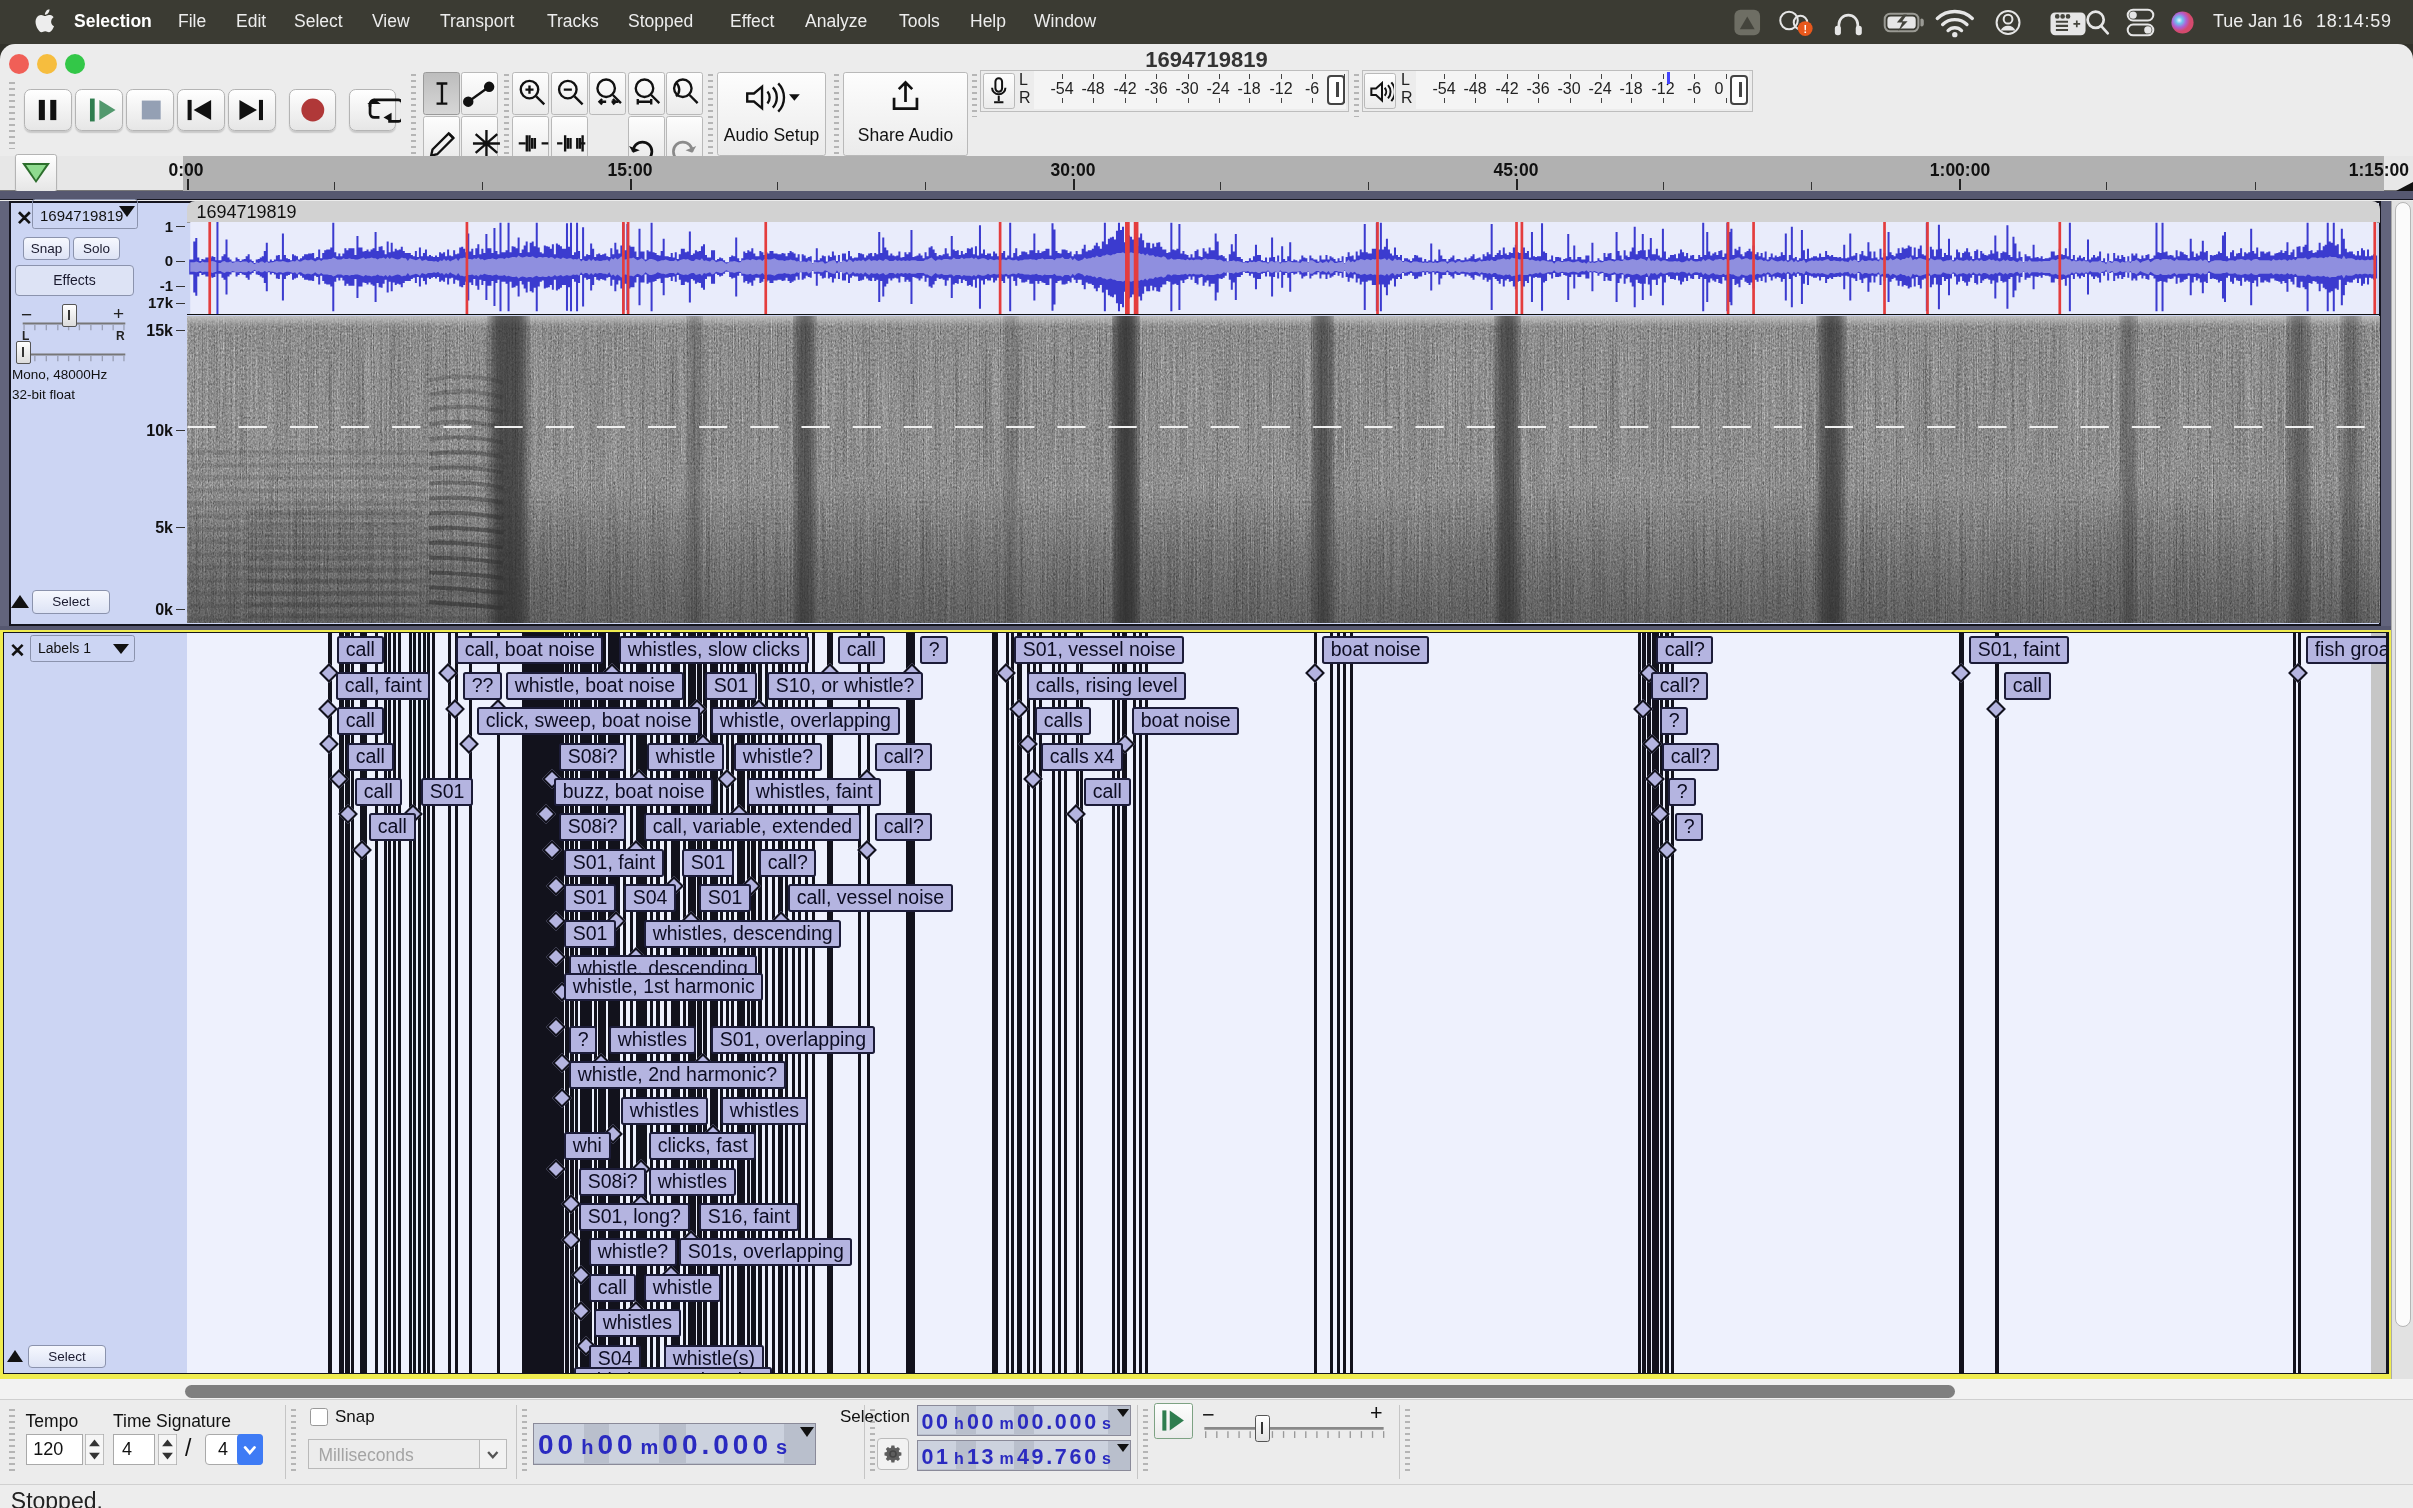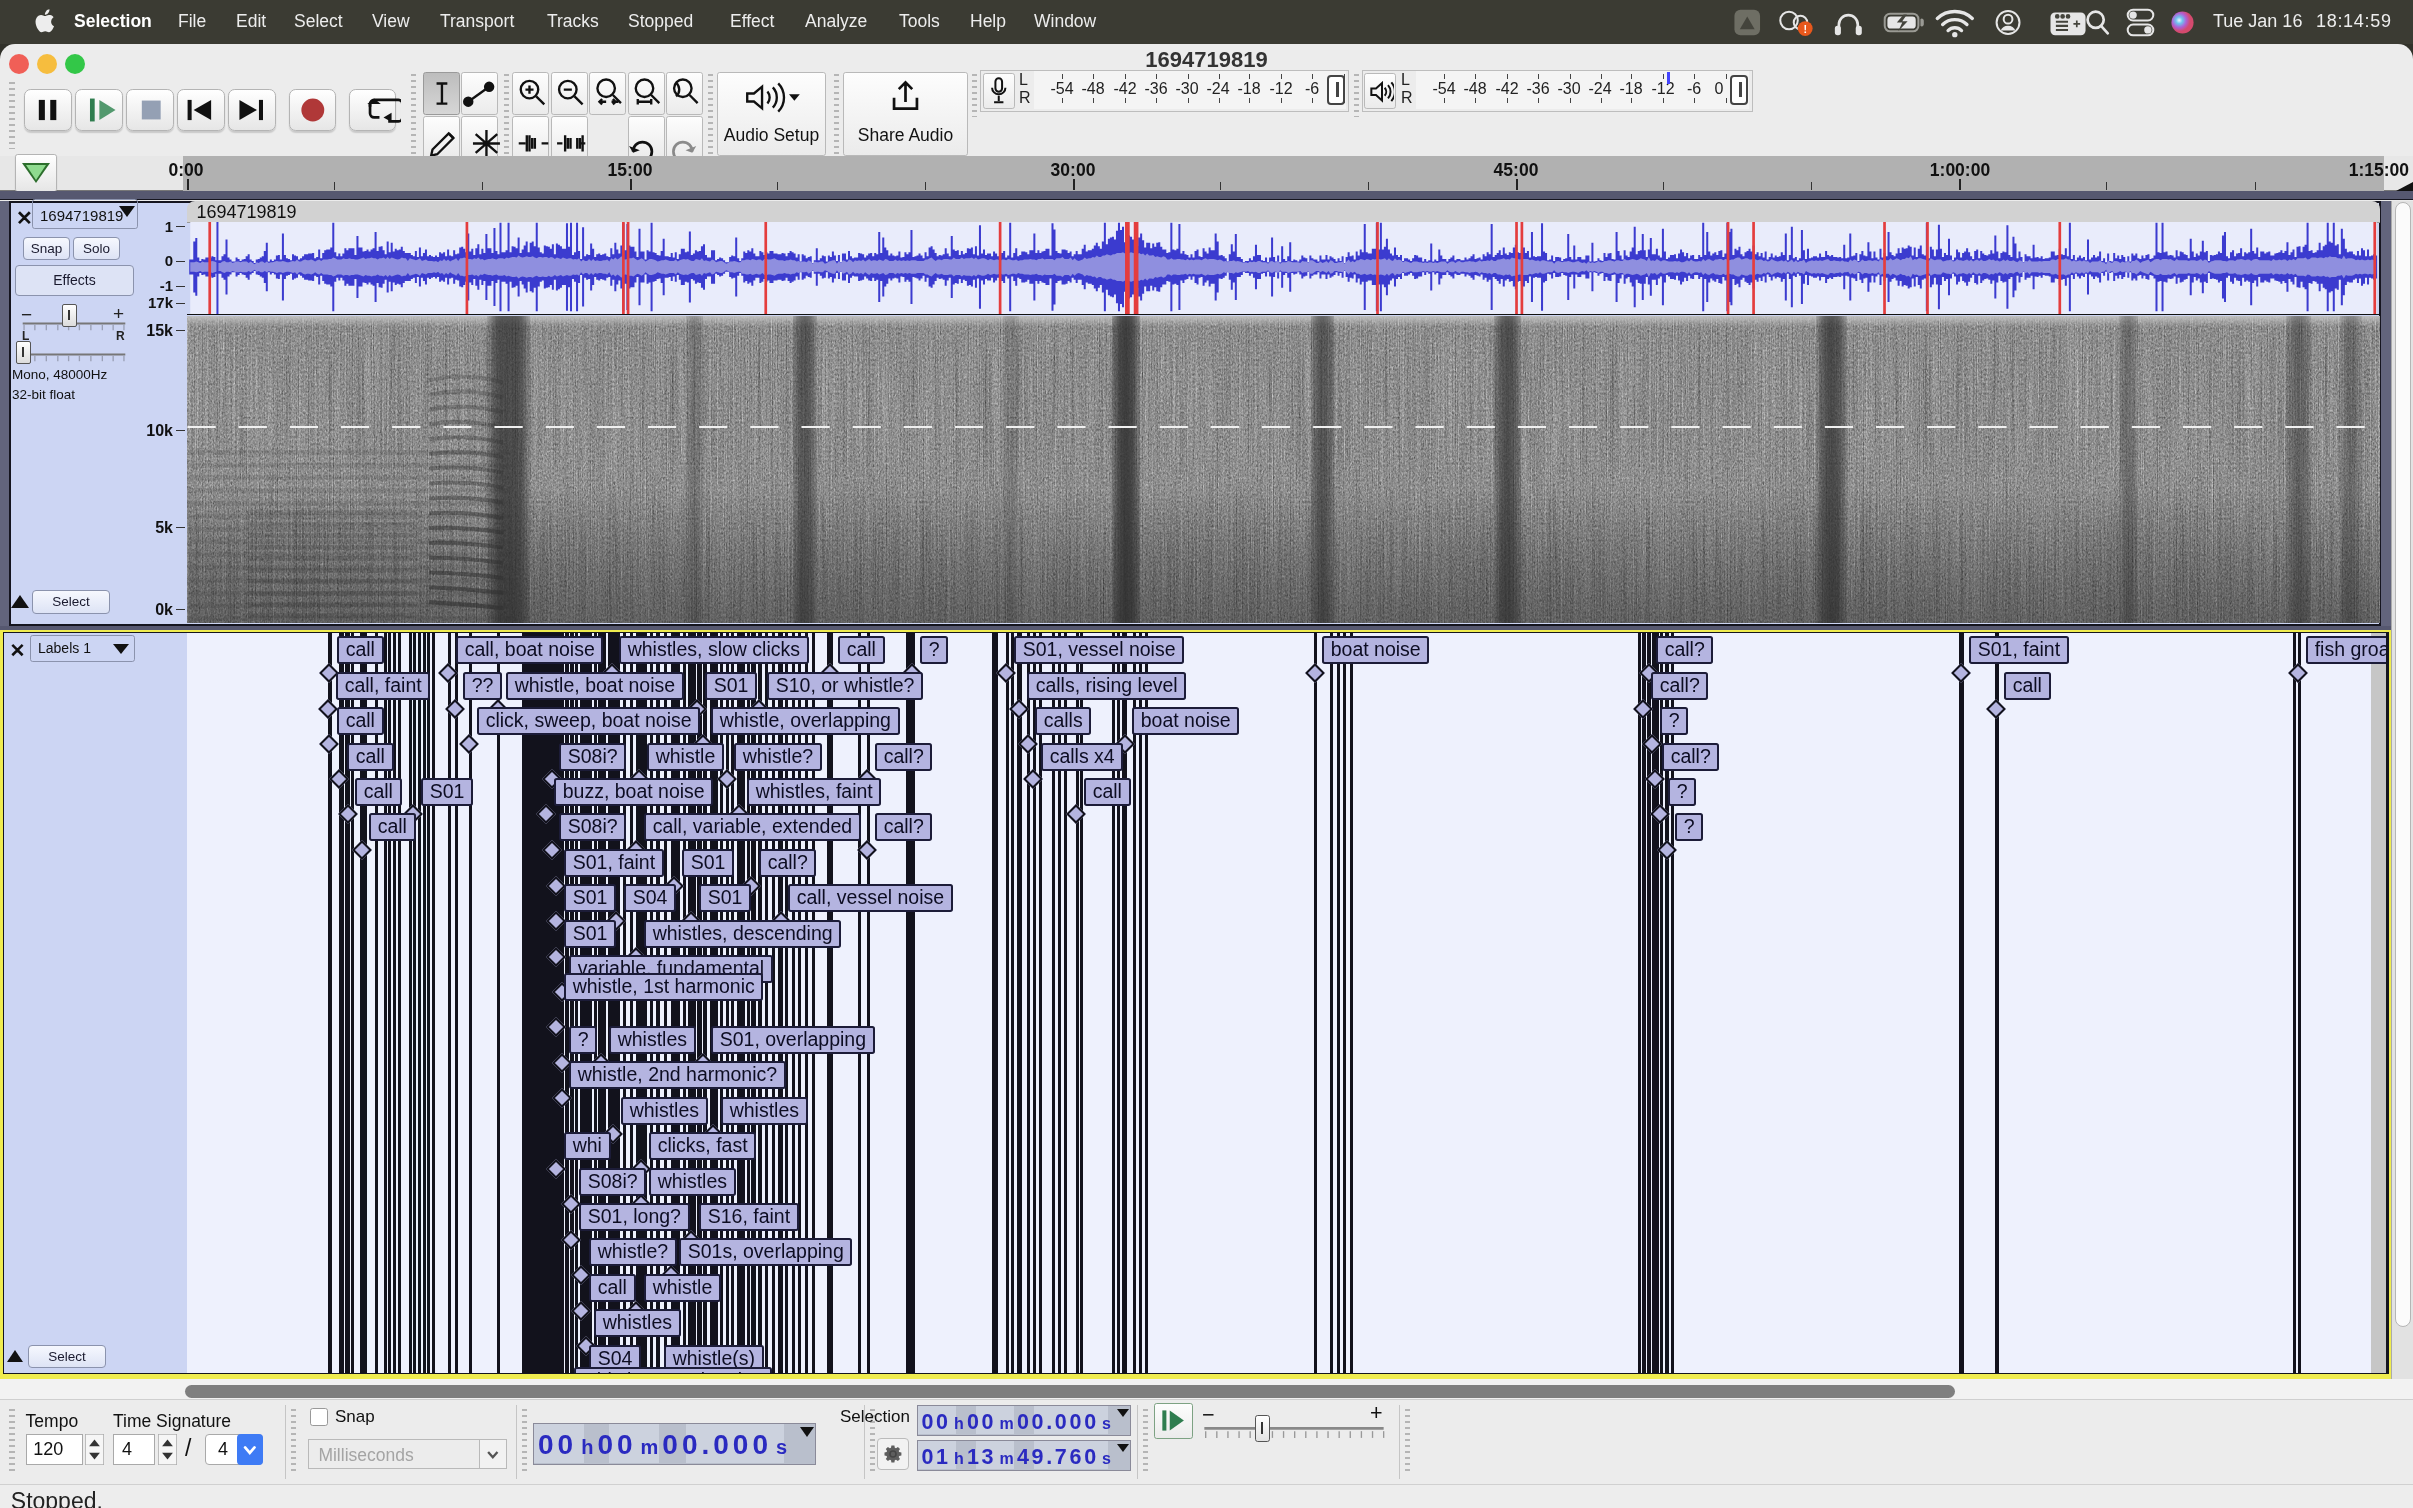--- a/index.html
+++ b/index.html
@@ -778,21 +778,21 @@
     <div class="lb" style="left:437px;top:251px">S04</div>
     <div class="hd" style="left:422px;top:281px"></div>
     <div class="lb" style="left:512px;top:251px">S01</div>
     <div class="hd" style="left:497px;top:281px"></div>
     <div class="lb" style="left:601px;top:251px">call, vessel noise</div>
     <div class="hd" style="left:587px;top:281px"></div>
     <div class="lb" style="left:377px;top:287px">S01</div>
     <div class="hd" style="left:362px;top:317px"></div>
     <div class="lb" style="left:457px;top:287px">whistles, descending</div>
     <div class="hd" style="left:442px;top:317px"></div>
-    <div class="lb" style="left:382px;top:322px">variable, fundamental</div>
+    <div class="lb" style="left:382px;top:322px">whistle, descending</div>
     <div class="hd" style="left:368px;top:352px"></div>
     <div class="lb" style="left:377px;top:340px">whistle, 1st harmonic</div>
     <div class="hd" style="left:362px;top:387px"></div>
     <div class="lb" style="left:382px;top:393px">?</div>
     <div class="hd" style="left:368px;top:423px"></div>
     <div class="lb" style="left:422px;top:393px">whistles</div>
     <div class="hd" style="left:407px;top:423px"></div>
     <div class="lb" style="left:524px;top:393px">S01, overlapping</div>
     <div class="hd" style="left:509px;top:423px"></div>
     <div class="lb" style="left:382px;top:428px">whistle, 2nd harmonic?</div>

